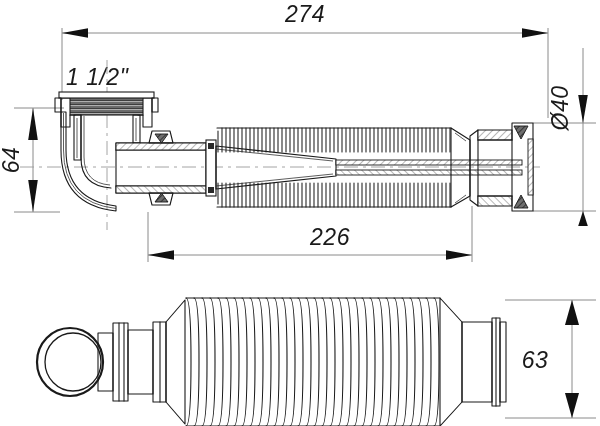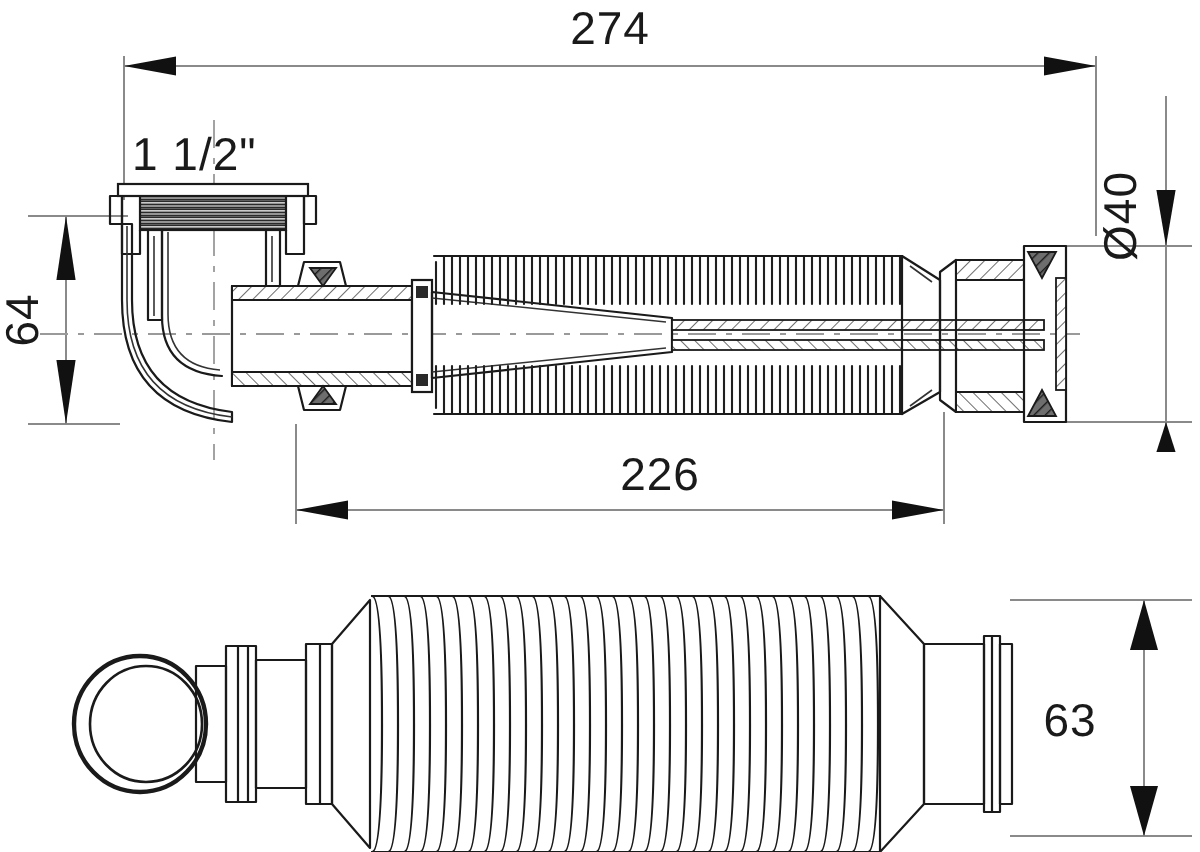--- a/index.html
+++ b/index.html
@@ -10,20 +10,21 @@
   }
   body {
     font-family: "Liberation Sans", sans-serif;
   }
   #drawing-root {
     position: relative;
     width: 600px;
     height: 426px;
     background: #ffffff;
     overflow: hidden;
+    font-style: italic;
   }
   #drawing-root svg {
     display: block;
   }
   .dim-text {
     font-family: "Liberation Sans", sans-serif;
     font-size: 23px;
     fill: #1a1a1a;
     letter-spacing: 0.5px;
   }

